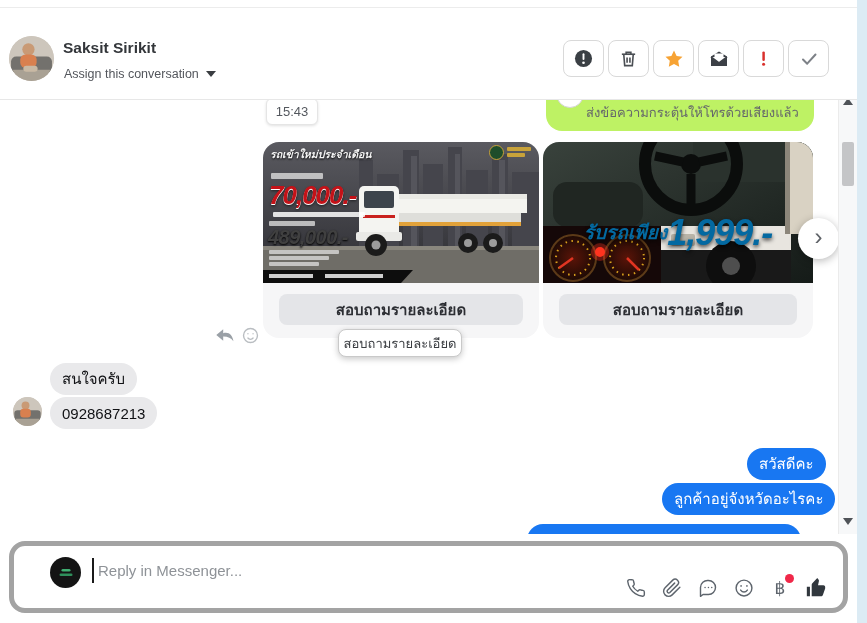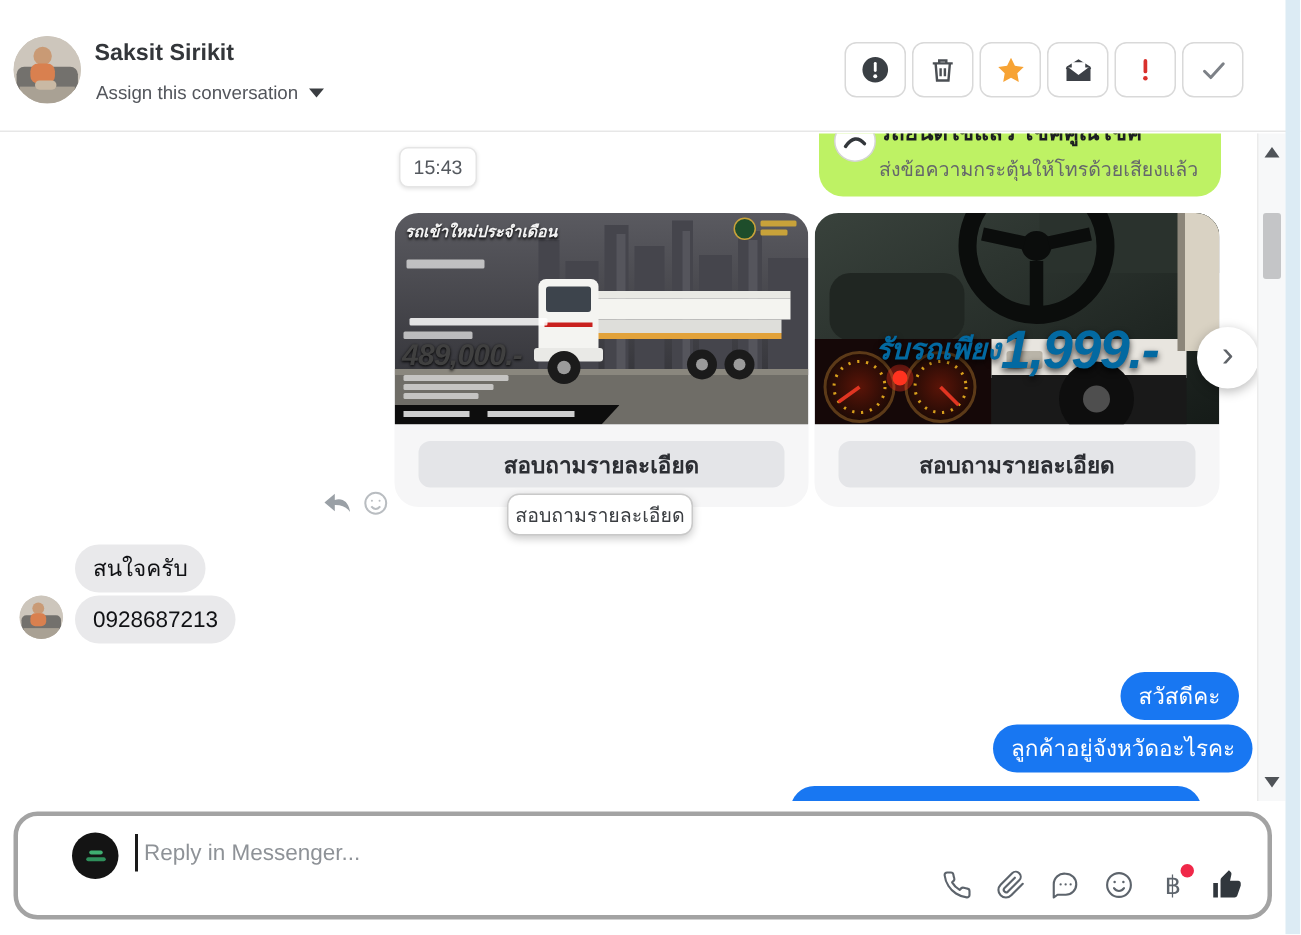--- a/index.html
+++ b/index.html
@@ -1,21 +1,21 @@
 <!DOCTYPE html>
 <html><head>
 <meta charset="utf-8">
 <style>
   * { margin:0; padding:0; box-sizing:border-box; }
   body { background:#fff; font-family:"Liberation Sans", sans-serif; }
   .app { position:relative; width:867px; height:623px; background:#fff; overflow:hidden; }
 
   
   .top-line { position:absolute; top:7px; left:0; right:0; height:1px; background:#ececec; }
-  .header { position:absolute; top:0; left:0; width:867px; height:88px; background:#fff; border-bottom:1px solid #e7e7e7; z-index:20; }
+  .header { position:absolute; top:12px; left:0; width:867px; height:88px; background:#fff; border-bottom:1px solid #e7e7e7; z-index:20; }
   .hdr-avatar { position:absolute; left:9px; top:24px; width:45px; height:45px; border-radius:50%; overflow:hidden; background:#cdc6bc; }
   .hdr-name { position:absolute; left:63px; top:27px; font-size:15.5px; font-weight:bold; color:#33363a; }
   .hdr-assign { position:absolute; left:64px; top:55px; font-size:12.5px; color:#53565c; display:flex; align-items:center; gap:7px; cursor:pointer; }
   .caret-down { width:0; height:0; border-left:5px solid transparent; border-right:5px solid transparent; border-top:6px solid #3a3d41; }
   .toolbar { position:absolute; right:38px; top:28px; display:flex; gap:4px; }
   .tb-btn { width:41px; height:37px; border:1px solid #d9d9d9; border-radius:8px; background:#fff; display:flex; align-items:center; justify-content:center; cursor:pointer; }
 
   
   .chat { position:absolute; top:89px; left:0; width:838px; height:445px; background:#fff; overflow:hidden; }
 
@@ -71,21 +71,21 @@
   
   .scrollbar { position:absolute; left:838px; top:89px; width:19px; height:445px; background:#f7f8f9; border-left:1px solid #ebebeb; z-index:4; }
   .sb-up, .sb-down { position:absolute; left:4px; width:0; height:0; border-left:5px solid transparent; border-right:5px solid transparent; cursor:pointer; }
   .sb-up { top:9px; border-bottom:7px solid #4f5358; }
   .sb-down { top:429px; border-top:7px solid #4f5358; }
   .sb-thumb { position:absolute; left:3px; top:53px; width:12px; height:44px; background:#c4c5c7; border-radius:2px; cursor:pointer; }
 
   .right-strip { position:absolute; right:0; top:0; width:10px; height:623px; background:#dcebf4; z-index:30; }
 
   
-  .composer { position:absolute; left:9px; top:541px; width:839px; height:72px; background:#fff; border:3px solid #a3a3a3; border-radius:16px; z-index:10; }
+  .composer { position:absolute; left:9px; top:541px; width:839px; height:72px; background:#fff; border:5px solid #a3a3a3; border-radius:16px; z-index:10; }
   .comp-avatar { position:absolute; left:36px; top:11px; width:31px; height:31px; border-radius:50%; background:#141414; display:flex; align-items:center; justify-content:center; }
   .comp-caret { position:absolute; left:78px; top:12px; width:2px; height:25px; background:#1a1a1a; }
   .comp-placeholder { position:absolute; left:84px; top:16px; font-size:15px; color:#8e9297; }
   .comp-icons { position:absolute; right:16px; bottom:9px; display:flex; gap:14px; align-items:center; }
   .cicon { position:relative; width:22px; height:22px; display:flex; align-items:center; justify-content:center; cursor:pointer; }
   .baht { font-size:17px; color:#5d646c; font-weight:normal; }
   .red-dot { position:absolute; right:-3px; top:-3px; width:9px; height:9px; border-radius:50%; background:#f02849; }
 
   svg { display:block; }
 </style>
@@ -215,20 +215,21 @@
         </svg>
         <div class="c1-banner">รถเข้าใหม่ประจำเดือน</div>
         <div class="c1-logo">
           <span class="dot"></span>
           <span class="txt">
               <i style="width:24px"></i>
               <i style="width:18px"></i>
             </span>
         </div>
         <div class="c1-bar" style="left:8px; top:31px; width:52px; height:6px;"></div>
+        <div class="c1-price1">70,000.-</div>
         <div class="c1-bar" style="left:10px; top:70px; width:92px; height:5px; background:rgba(255,255,255,.85)"></div>
         <div class="c1-bar" style="left:6px; top:79px; width:46px; height:5px;"></div>
         <div class="c1-price2">489,000.-</div>
         <div class="c1-bar" style="left:6px; top:108px; width:70px; height:4px; background:rgba(255,255,255,.6)"></div>
         <div class="c1-bar" style="left:6px; top:114px; width:60px; height:4px; background:rgba(255,255,255,.6)"></div>
         <div class="c1-bar" style="left:6px; top:120px; width:50px; height:4px; background:rgba(255,255,255,.6)"></div>
         <div class="c1-blackbar">
           <span style="left:6px; width:44px;"></span>
           <span style="left:62px; width:58px;"></span>
         </div>

